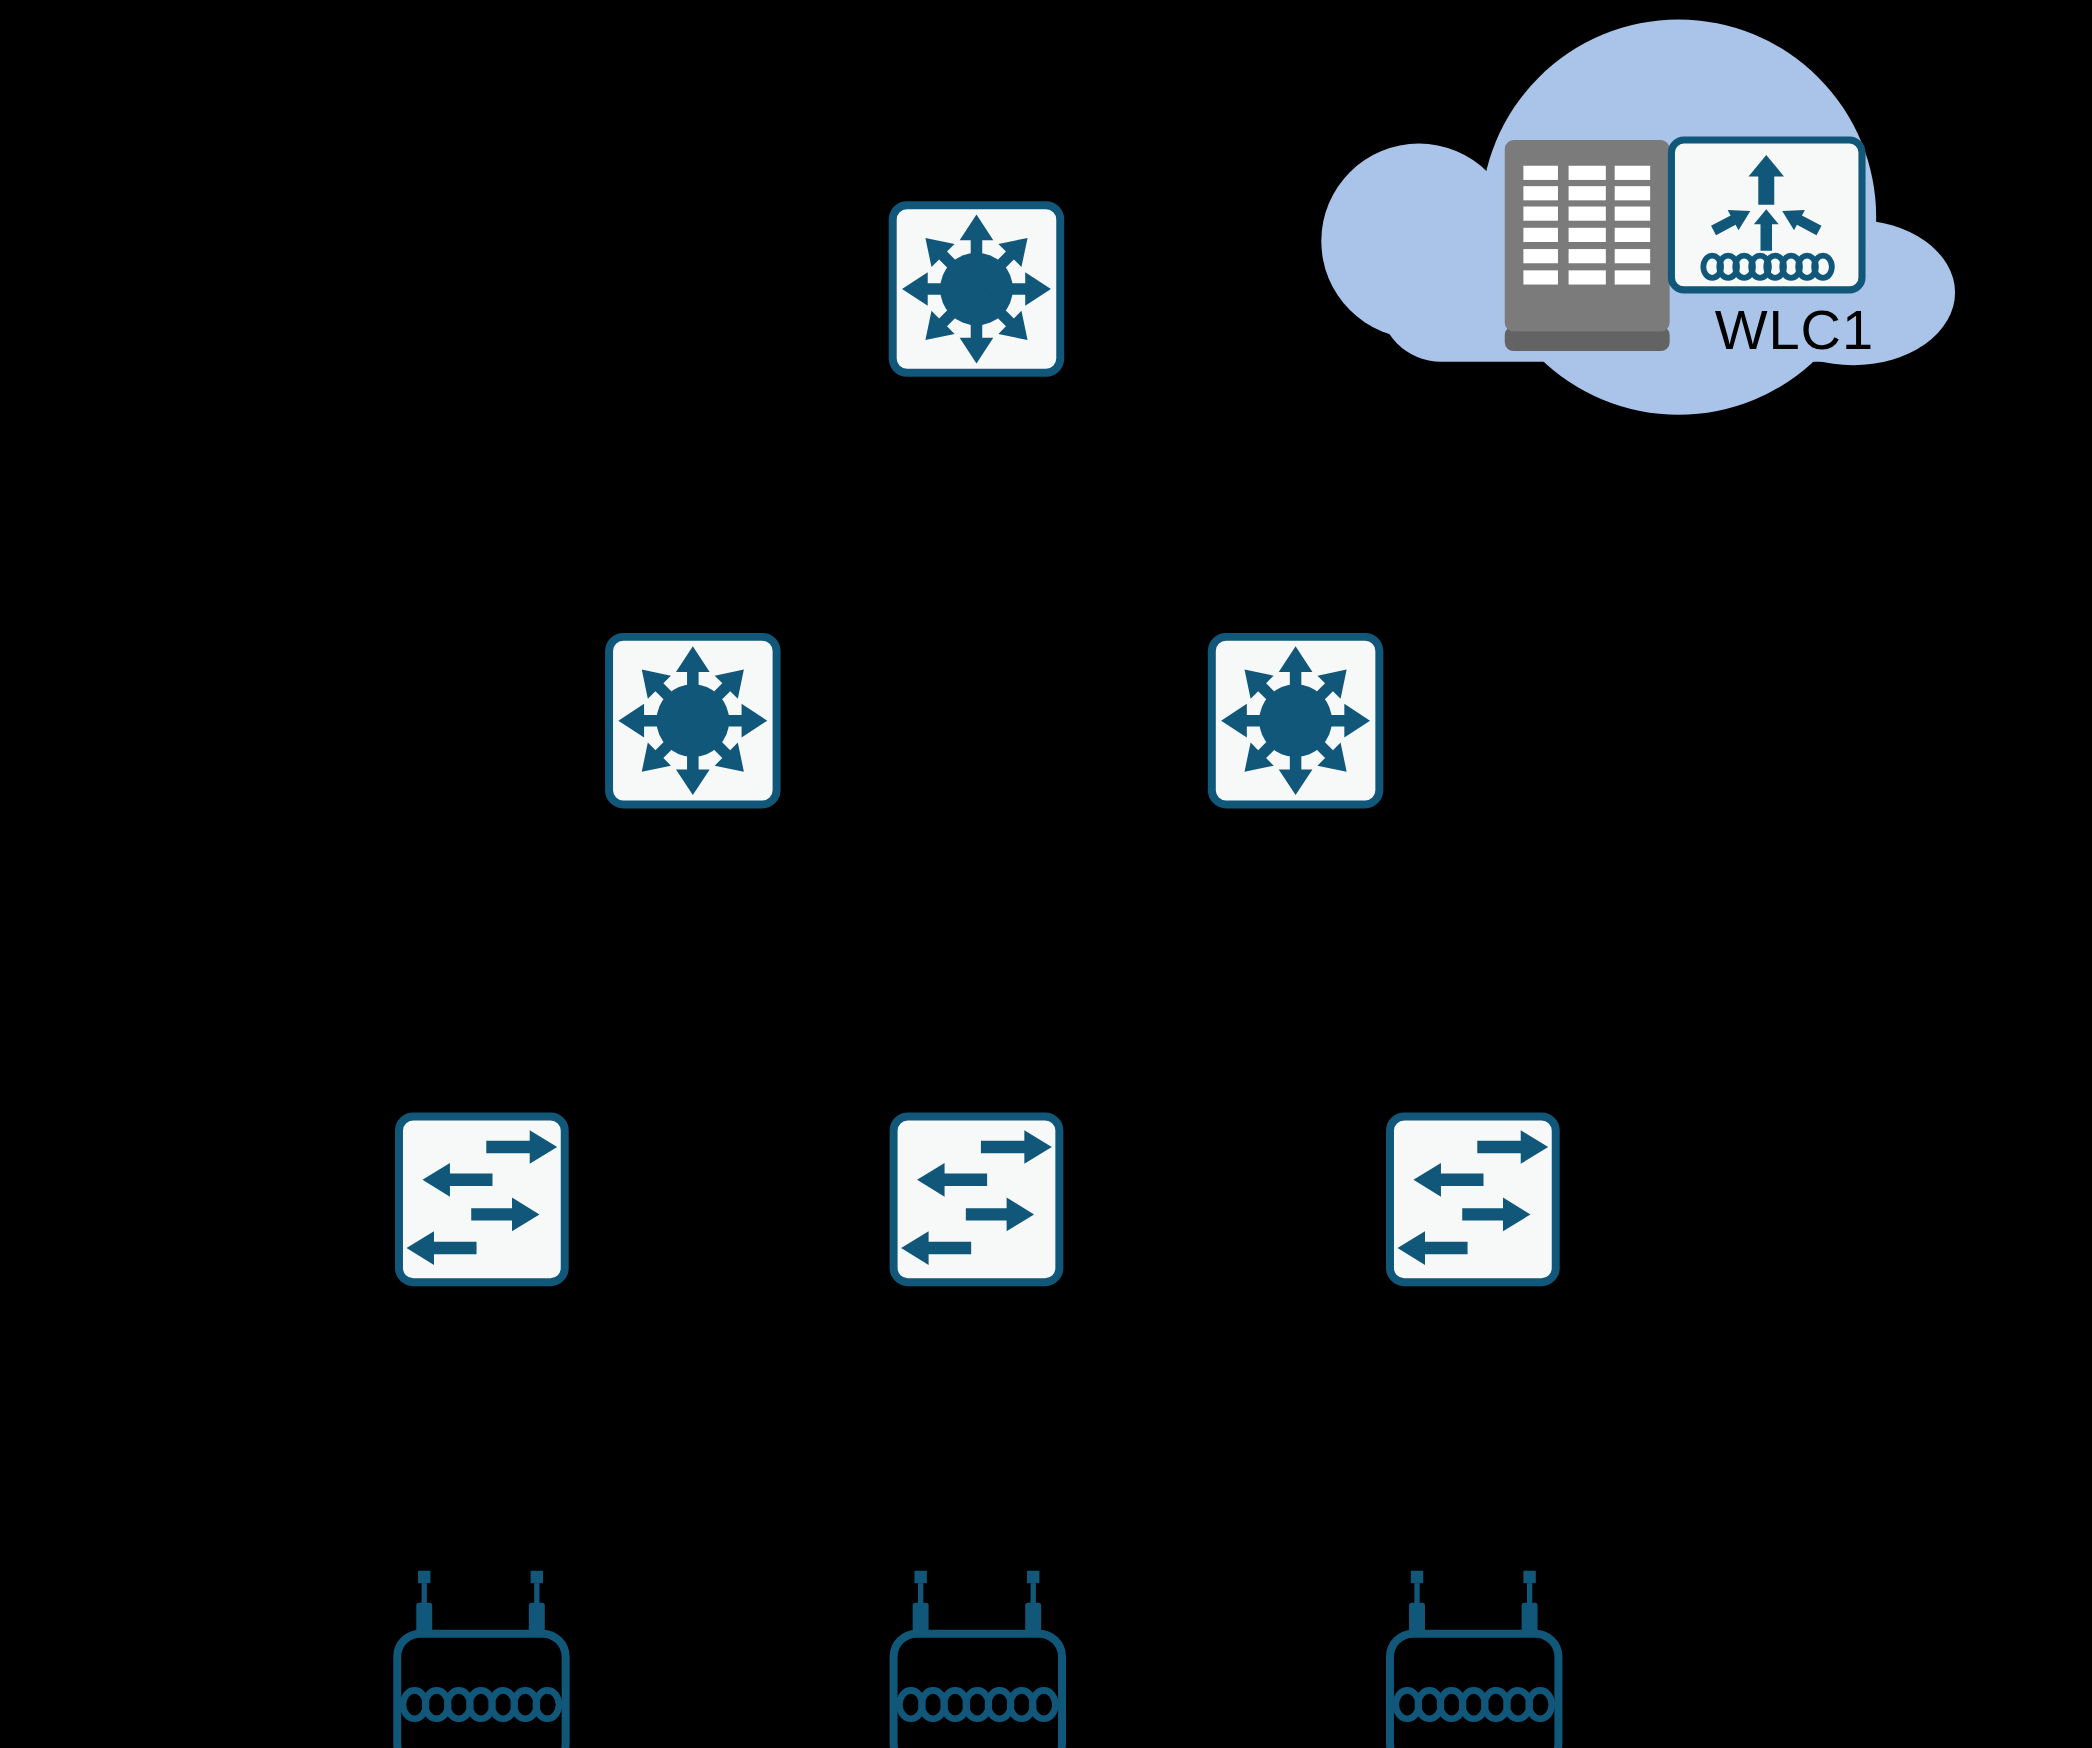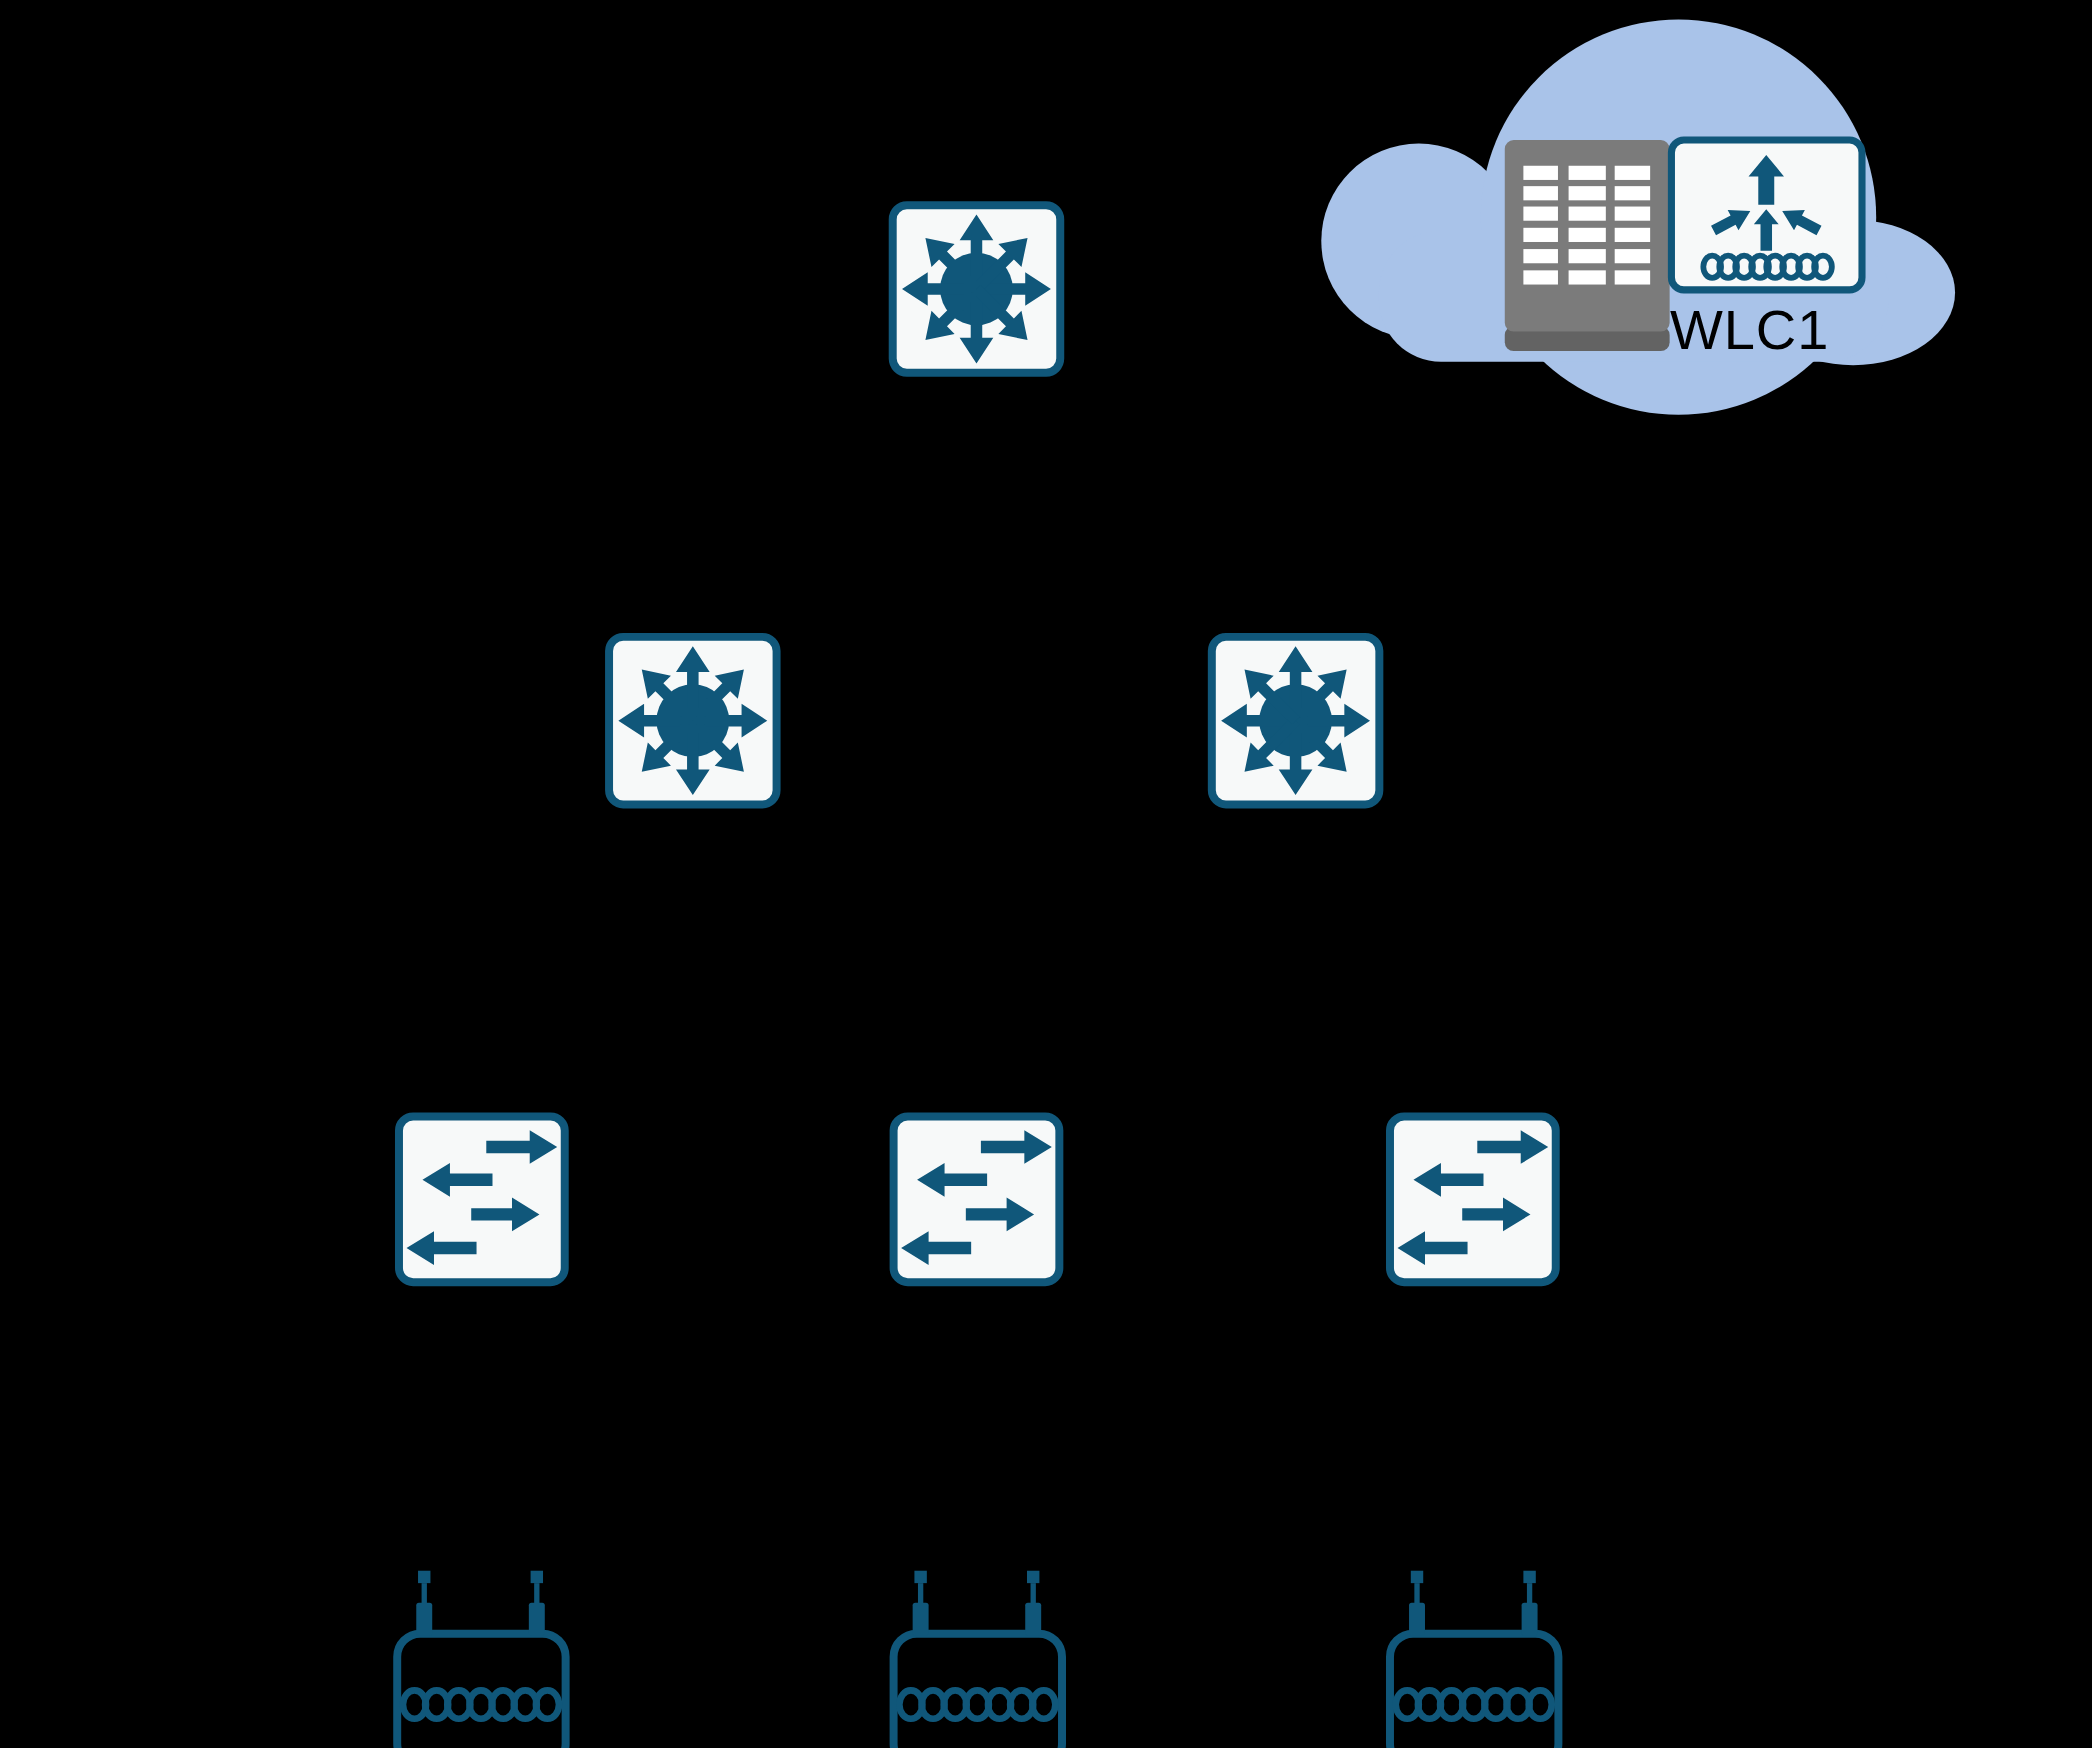--- a/index.html
+++ b/index.html
@@ -12,21 +12,21 @@
     overflow: hidden;
     font-family: "Liberation Sans", sans-serif;
   }
   .canvas { position: absolute; inset: 0; }
   svg { position: absolute; left: 0; top: 0; }
 
   .wlc-label {
     position: absolute;
     left: 1670px; top: 302px;
     width: 204px;
-    text-align: left;
+    text-align: right;
     font-size: 56px;
     line-height: 55px;
     letter-spacing: 0.9px;
     color: #000000;
     font-family: "Liberation Sans", sans-serif;
   }
 
   .teal      { fill: #10577a; }
   .box-face  { fill: #f7f9f9; stroke: #10577a; }
   .cloudfill { fill: #a9c3e9; }

